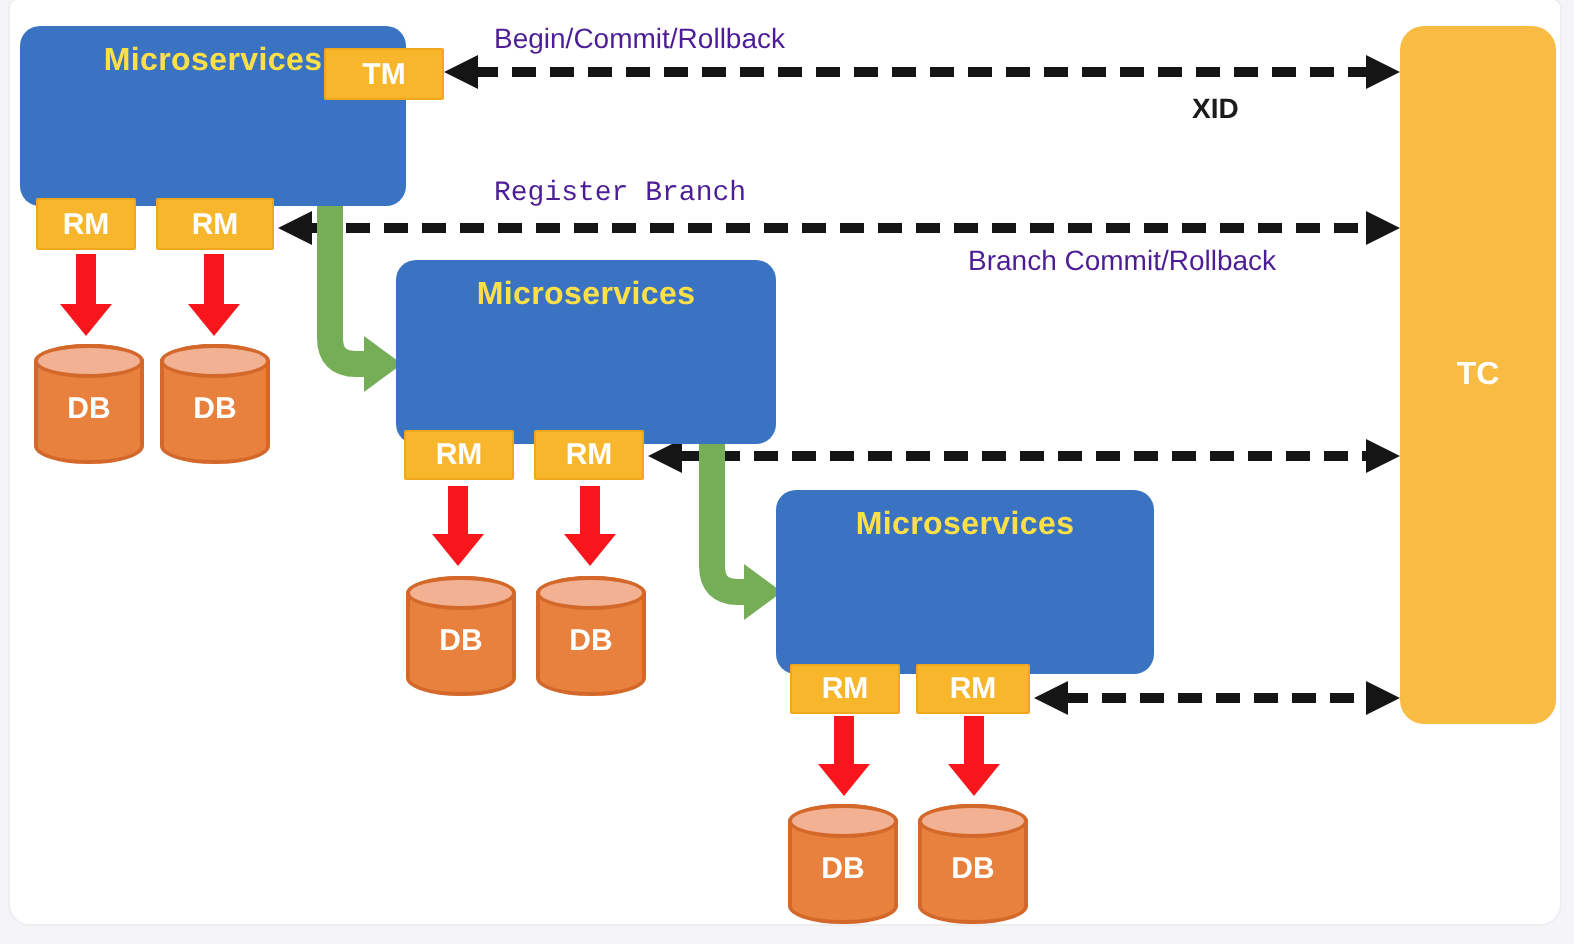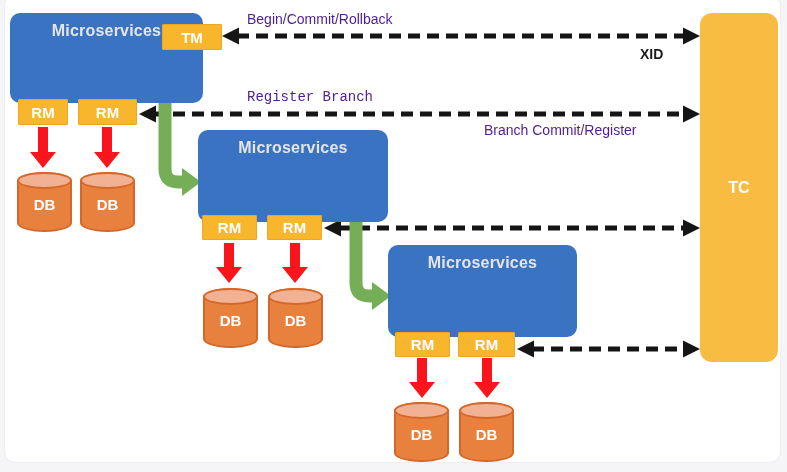--- a/index.html
+++ b/index.html
@@ -13,21 +13,21 @@
     background:#ffffff;border-radius:4px 4px 10px 10px;
     box-shadow:0 0 0 1px #eeeef2;
   }
   .layer{position:absolute;left:0;top:0;width:787px;height:472px;}
   .svg-layer{z-index:1;}
   .nodes{z-index:2;pointer-events:none;}
   .labels{z-index:3;pointer-events:none;}
 
   .ms-box{
     position:absolute;background:#3b73c3;border-radius:10px;
-    color:#e5e5e5;font-weight:bold;font-size:16px;
+    color:#fde047;font-weight:bold;font-size:16px;
     display:flex;justify-content:center;align-items:flex-start;
     padding-top:9px;box-sizing:border-box;letter-spacing:0.2px;
   }
   .badge{
     position:absolute;background:#f8b62c;border:1px solid #f0a71c;
     box-sizing:border-box;border-radius:1px;
     color:#ffffff;font-weight:bold;font-size:15px;
     display:flex;align-items:center;justify-content:center;
   }
   .tc-box{
@@ -182,16 +182,16 @@
     <div class="db-label">DB</div>
   </div>
 
   <div class="tc-box">
     <span>TC</span>
   </div>
 </div>
 
 <div class="layer labels">
   <div class="arrow-label" style="left:247px;top:11px;">Begin/Commit/Rollback</div>
-  <div class="arrow-label bold" style="left:596px;top:46px;margin-left:44px;">XID</div>
+  <div class="arrow-label bold" style="left:596px;top:46px;">XID</div>
   <div class="arrow-label" style="left:247px;top:89px;font-family:Liberation Mono, monospace;">Register Branch</div>
-  <div class="arrow-label" style="left:484px;top:122px;">Branch Commit/Register</div>
+  <div class="arrow-label" style="left:484px;top:122px;">Branch Commit/Rollback</div>
 </div>
 
 </body></html>

